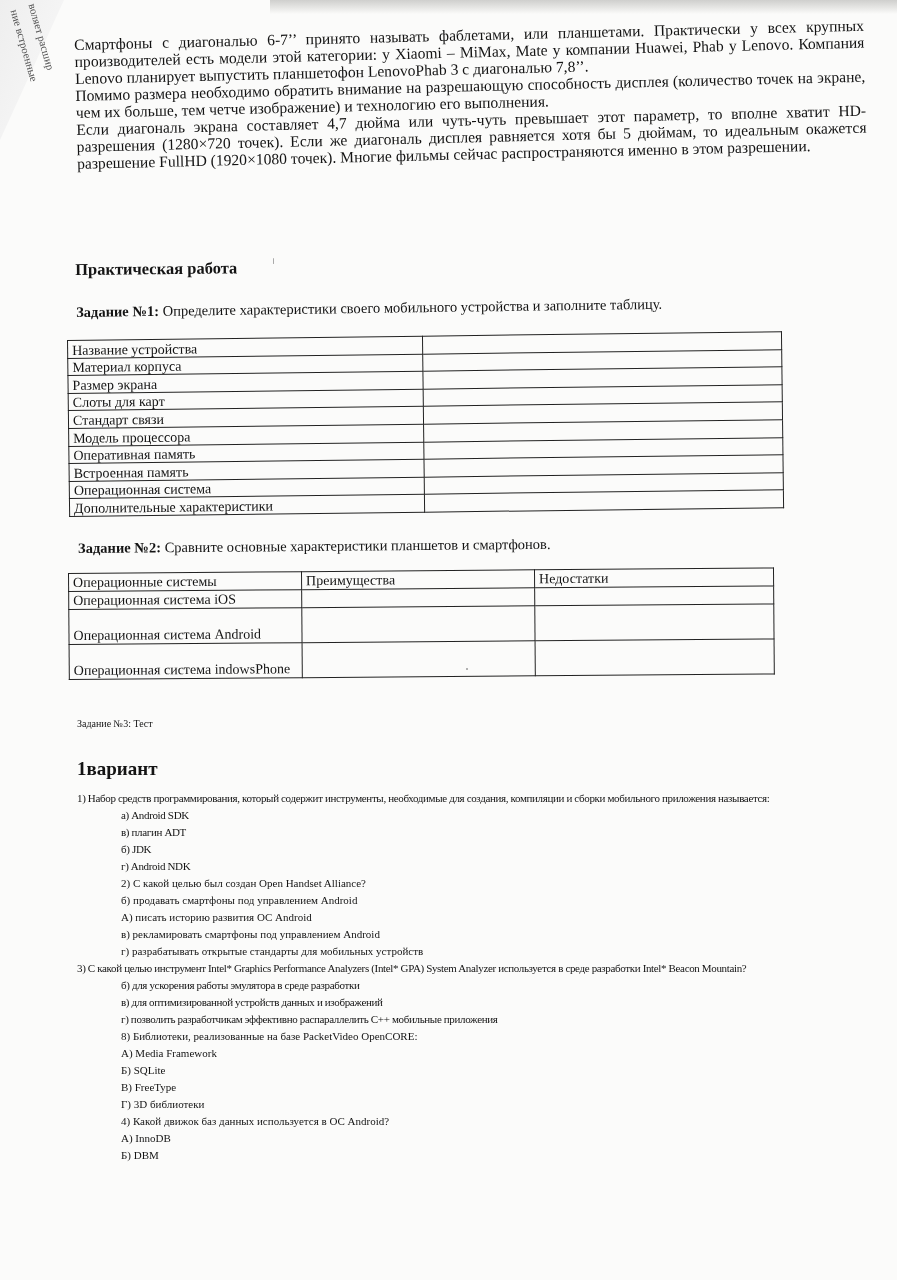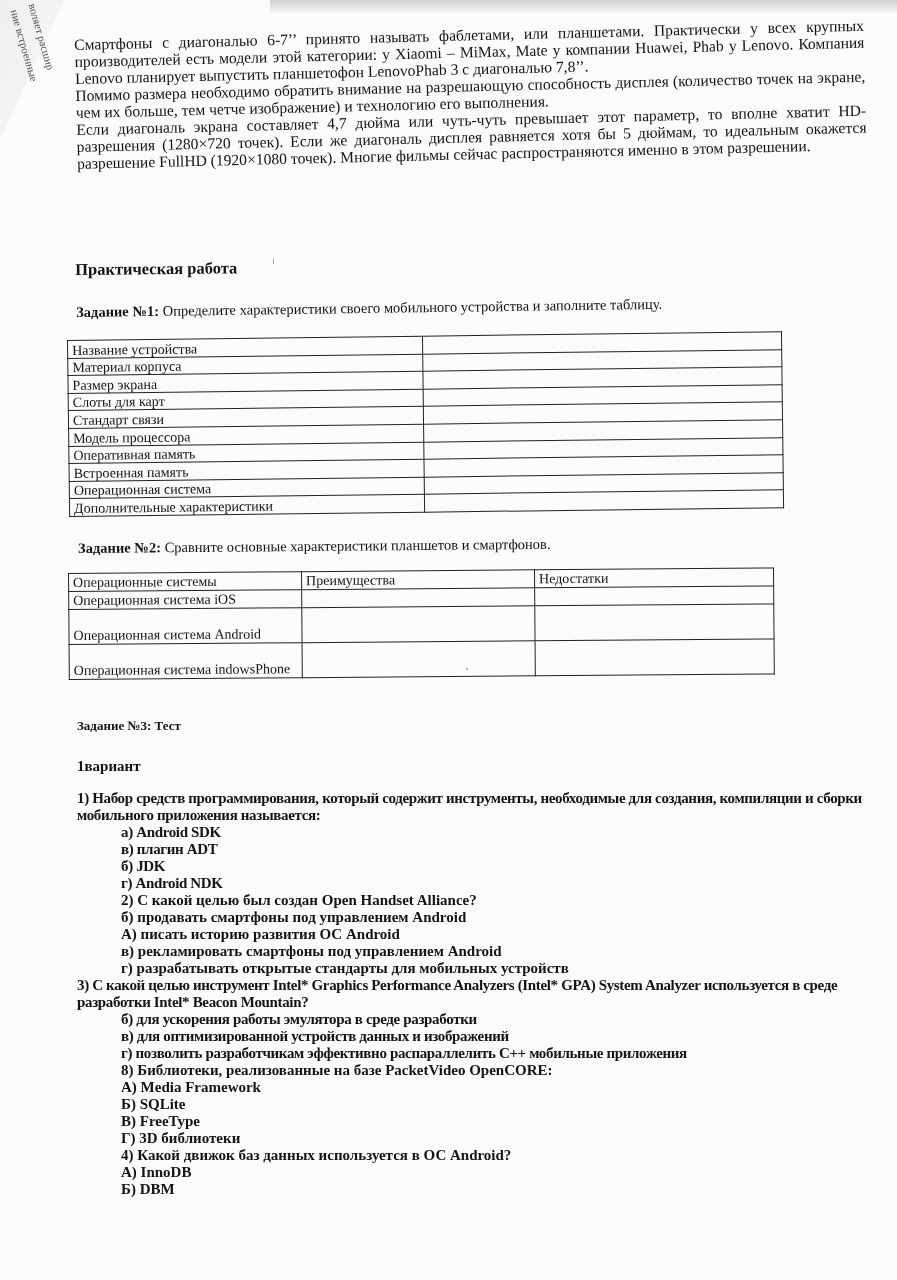--- a/index.html
+++ b/index.html
@@ -60,25 +60,25 @@
     transform: rotate(-0.45deg); transform-origin: left top;
   }
   .t2 td { line-height: 17px; }
   .t2 td.c1 { width: 224px; }
   .t2 td.c2 { width: 224px; }
   .t2 td.c3 { width: 230px; }
   .t2 tr.r0 td { height: 17px; }
   .t2 tr.r1 td { height: 17px; }
   .t2 tr.r2 td, .t2 tr.r3 td { height: 34px; }
   .t2 td.cell-top { vertical-align: top; }
-  .task3 { position: absolute; left: 77px; top: 718px; font-weight: bold; font-size: 13px; }
-  .variant { position: absolute; left: 77px; top: 758px; font-weight: bold; font-size: 15px; text-align: center; }
+  .task3 { position: absolute; left: 77px; top: 718px; font-weight: normal; font-size: 10px; }
+  .variant { position: absolute; left: 77px; top: 758px; font-weight: bold; font-size: 19px; text-align: center; }
   .test {
     position: absolute; left: 77px; top: 790px; width: 790px;
-    font-size: 15px; line-height: 17px; font-weight: bold;
+    font-size: 11px; line-height: 17px;
   }
   .test .line { white-space: nowrap; margin-left: 44px; }
   .test .narrow { letter-spacing: -0.35px; }
   .dot { position: absolute; width: 2px; height: 2px; background: #999; border-radius: 1px; }
 </style>
 </head>
 <body>
 
 <div class="page">
   <div class="topshadow"></div>

